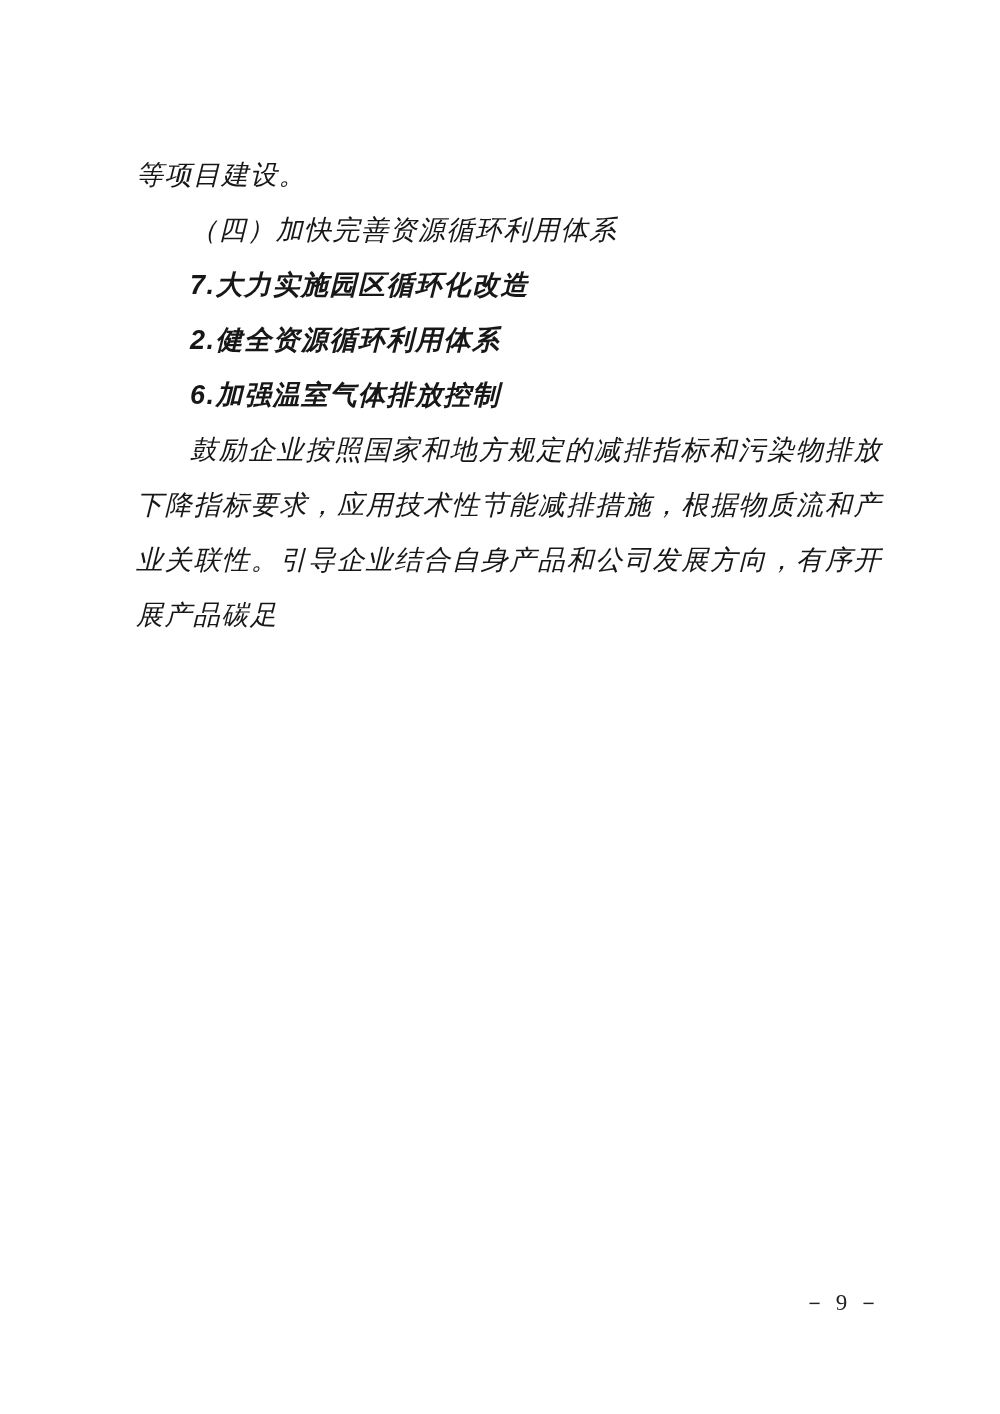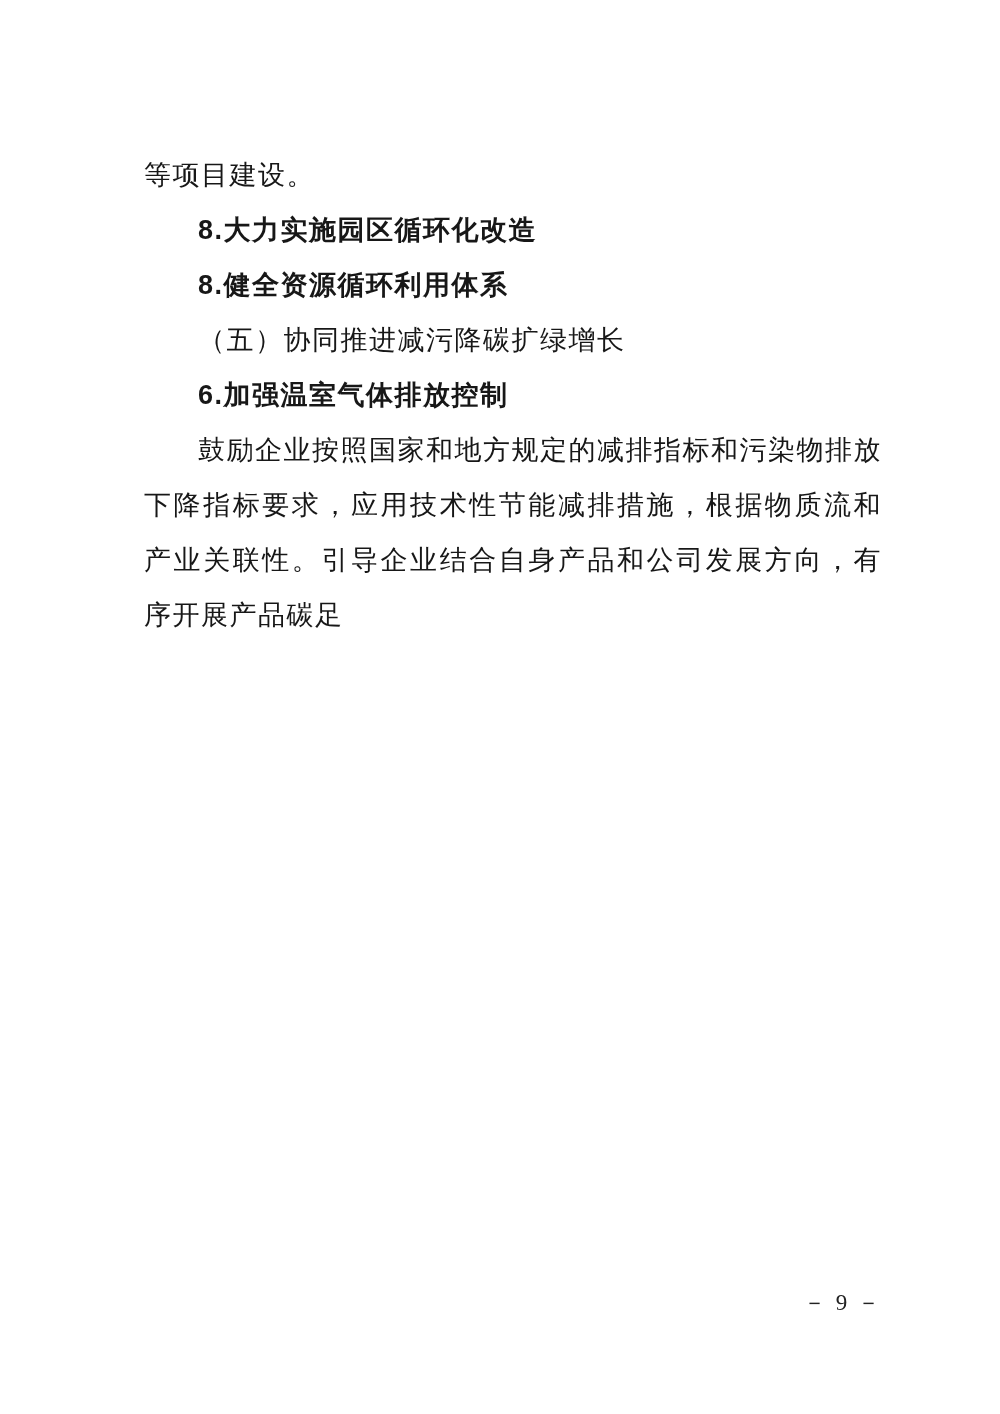--- a/index.html
+++ b/index.html
@@ -14,22 +14,23 @@
     margin: 0 auto;
     background: #ffffff;
     font-family: "Liberation Serif", "DejaVu Serif", serif;
     color: #171717;
     overflow: hidden;
     box-sizing: border-box;
   }
   .content {
     position: absolute;
     top: 148px;
-    left: 144px;
+    left: 136px;
     right: 118px;
+    font-style: italic;
   }
   .content p {
     margin: 0;
     font-size: 27px;
     line-height: 55px;
     letter-spacing: 1.5px;
     text-align: justify;
     word-break: break-all;
     overflow-wrap: anywhere;
   }
@@ -56,22 +57,22 @@
     letter-spacing: 2px;
     color: #222222;
   }
 </style>
 </head>
 <body>
 
 <div class="page">
   <div class="content" id="doc-content">
       <p class="continuation">等项目建设。</p>
-      <p class="subheading">8.大力实施园区循环化改造</p>
-      <p class="subheading">8.健全资源循环利用体系</p>
-      <p class="section">（五）协同推进减污降碳扩绿增长</p>
+      <p class="section">（四）加快完善资源循环利用体系</p>
+      <p class="subheading">7.大力实施园区循环化改造</p>
+      <p class="subheading">2.健全资源循环利用体系</p>
       <p class="subheading">6.加强温室气体排放控制</p>
       <p class="body">鼓励企业按照国家和地方规定的减排指标和污染物排放下降指标要求，应用技术性节能减排措施，根据物质流和产业关联性。引导企业结合自身产品和公司发展方向，有序开展产品碳足</p>
     </div>
   <div class="footer">
     <span>－ 9 －</span>
   </div>
 </div>
 
 </body></html>

